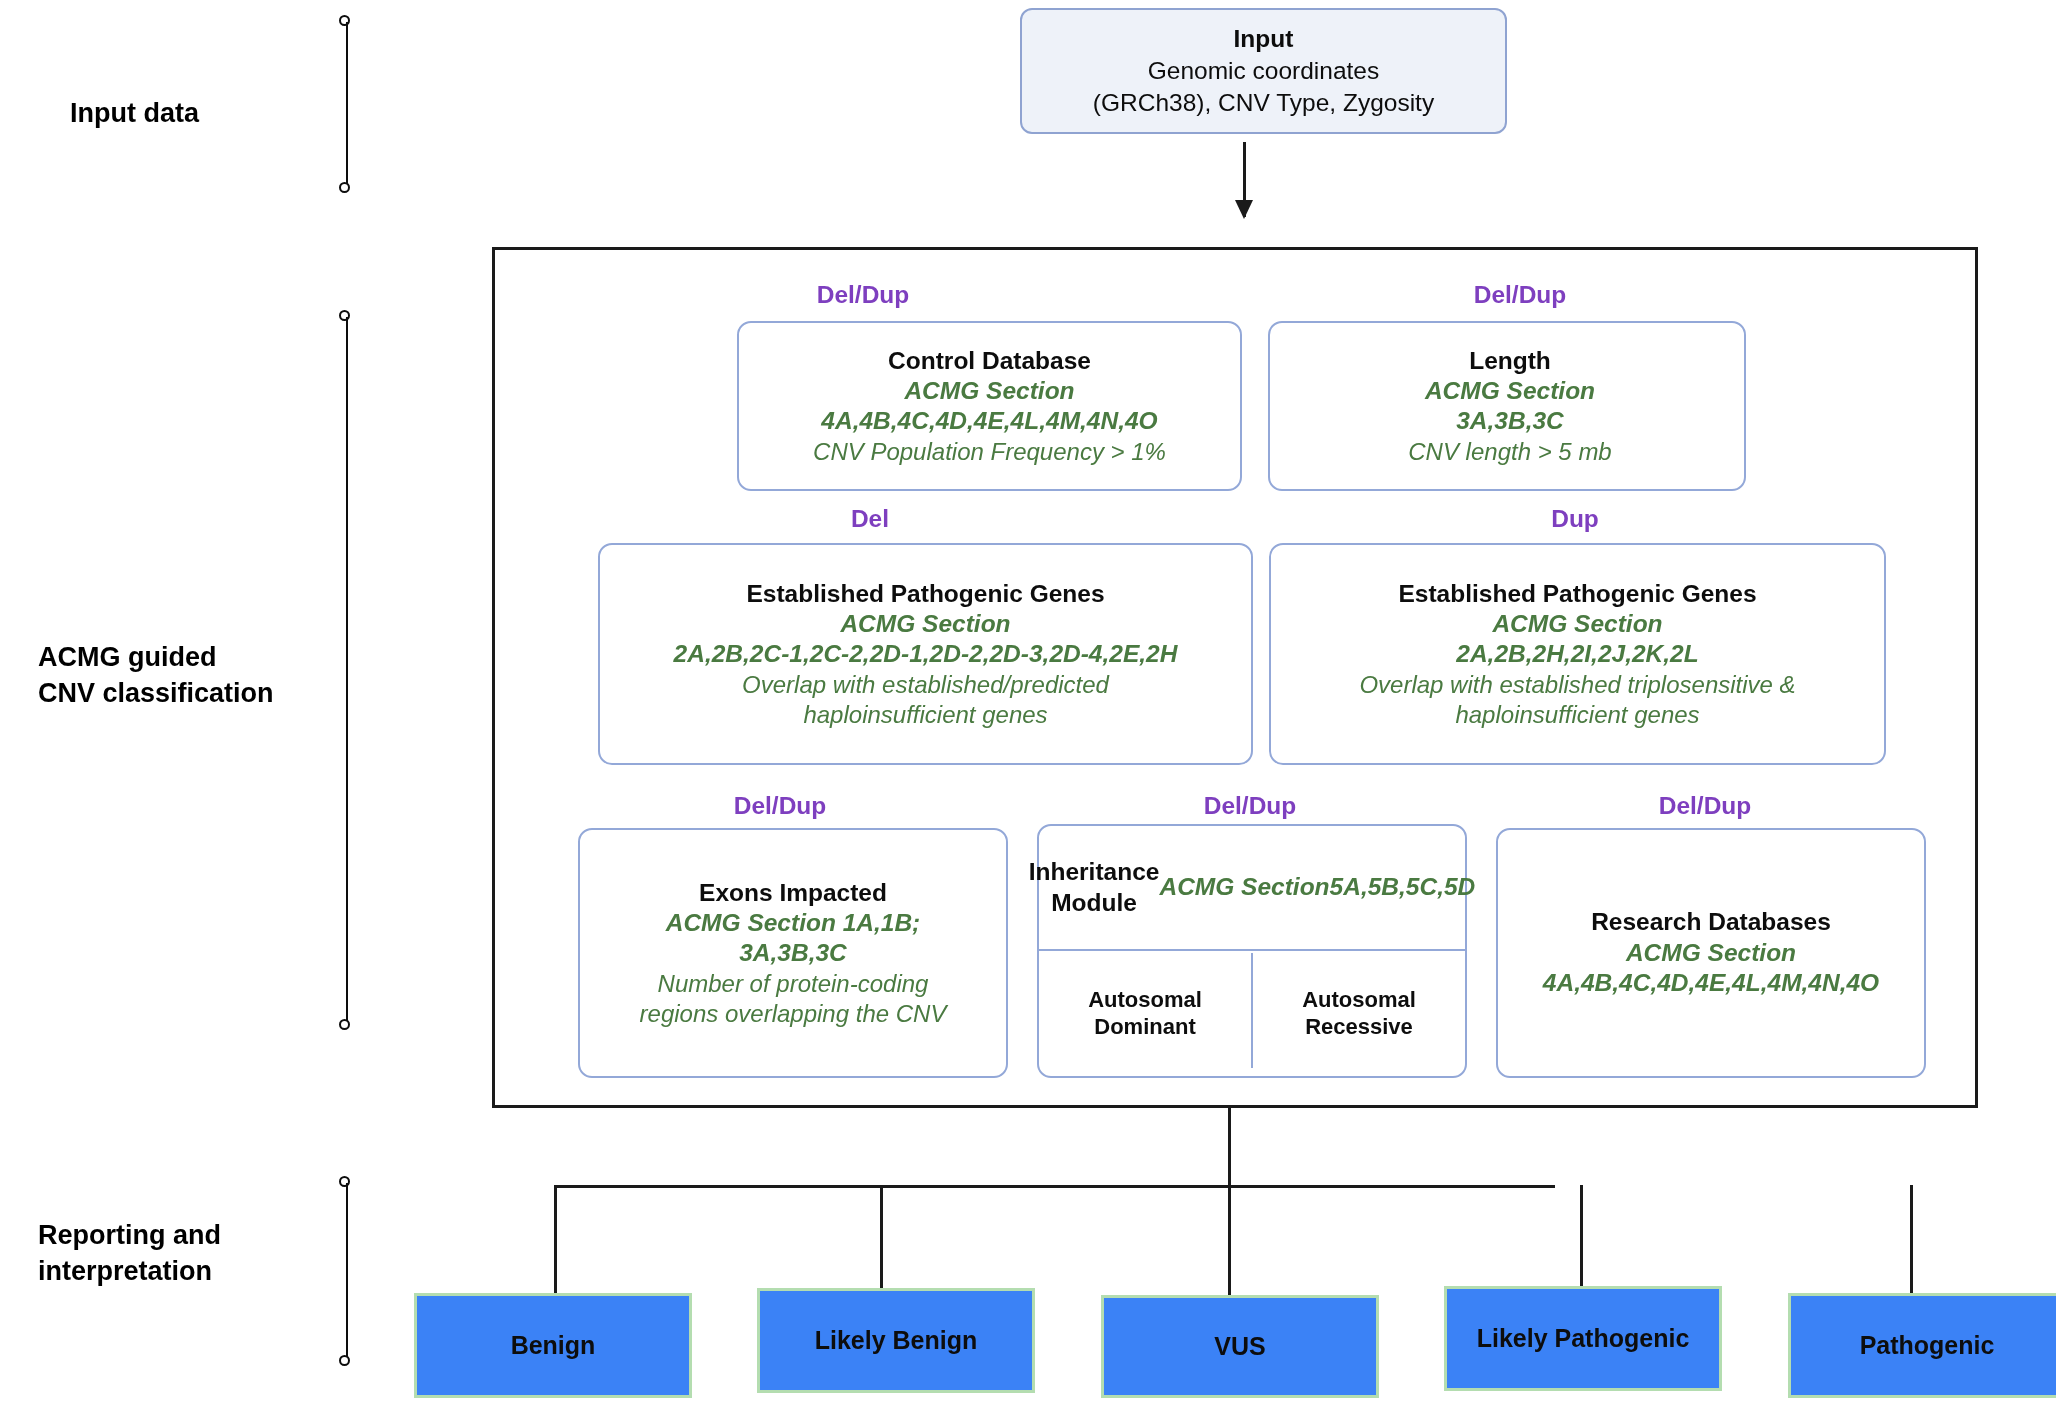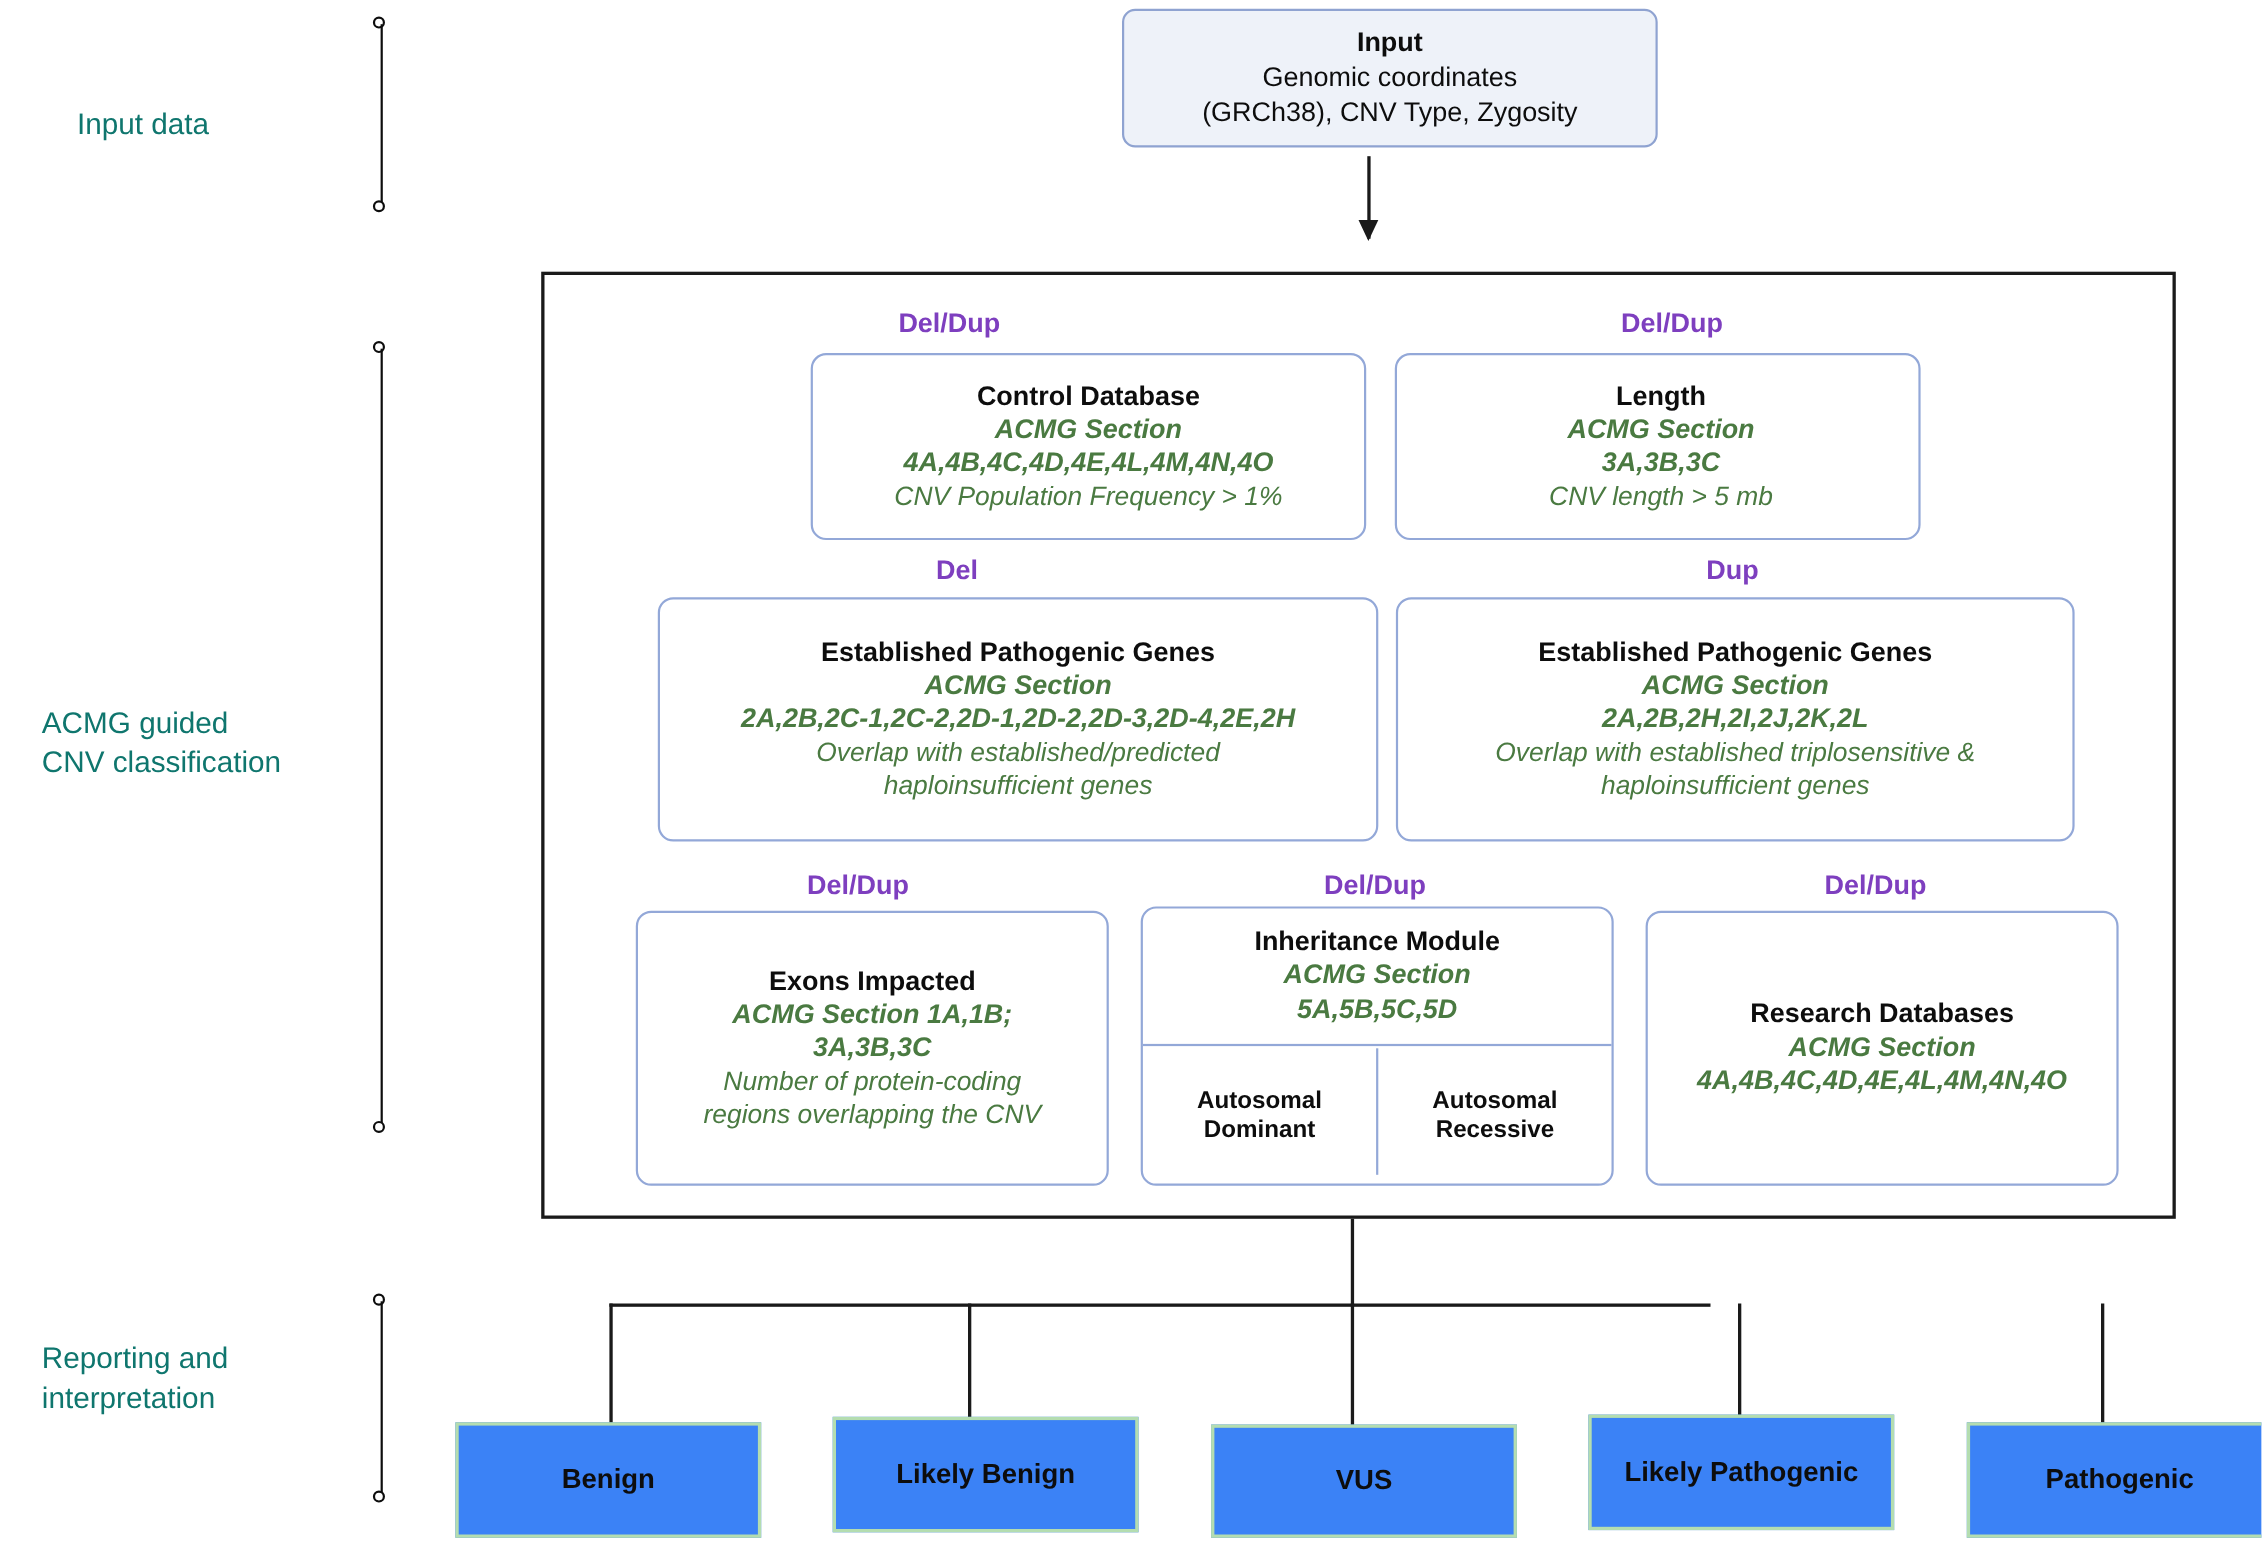--- a/index.html
+++ b/index.html
@@ -15,22 +15,22 @@
     position: relative;
     width: 2056px;
     height: 1411px;
     background: #ffffff;
     overflow: hidden;
   }
 
   
   .stage-label {
     position: absolute;
-    font-weight: normal;
-    color: #0f766e;
+    font-weight: bold;
+    color: #000000;
     font-size: 27px;
     line-height: 1.32;
     text-align: left;
   }
 
   
   .bracket {
     position: absolute;
     width: 16px;
   }
@@ -128,21 +128,21 @@
 
   
   .card.inherit {
     justify-content: flex-start;
     padding: 0;
   }
   .inherit-top {
     width: 100%;
     height: 123px;
     display: flex;
-    flex-direction: column;
+    flex-direction: row;
     align-items: center;
     justify-content: center;
     box-sizing: border-box;
   }
   .inherit-divider-h {
     width: 100%;
     height: 2px;
     background: #93a8d8;
   }
   .inherit-bottom {

